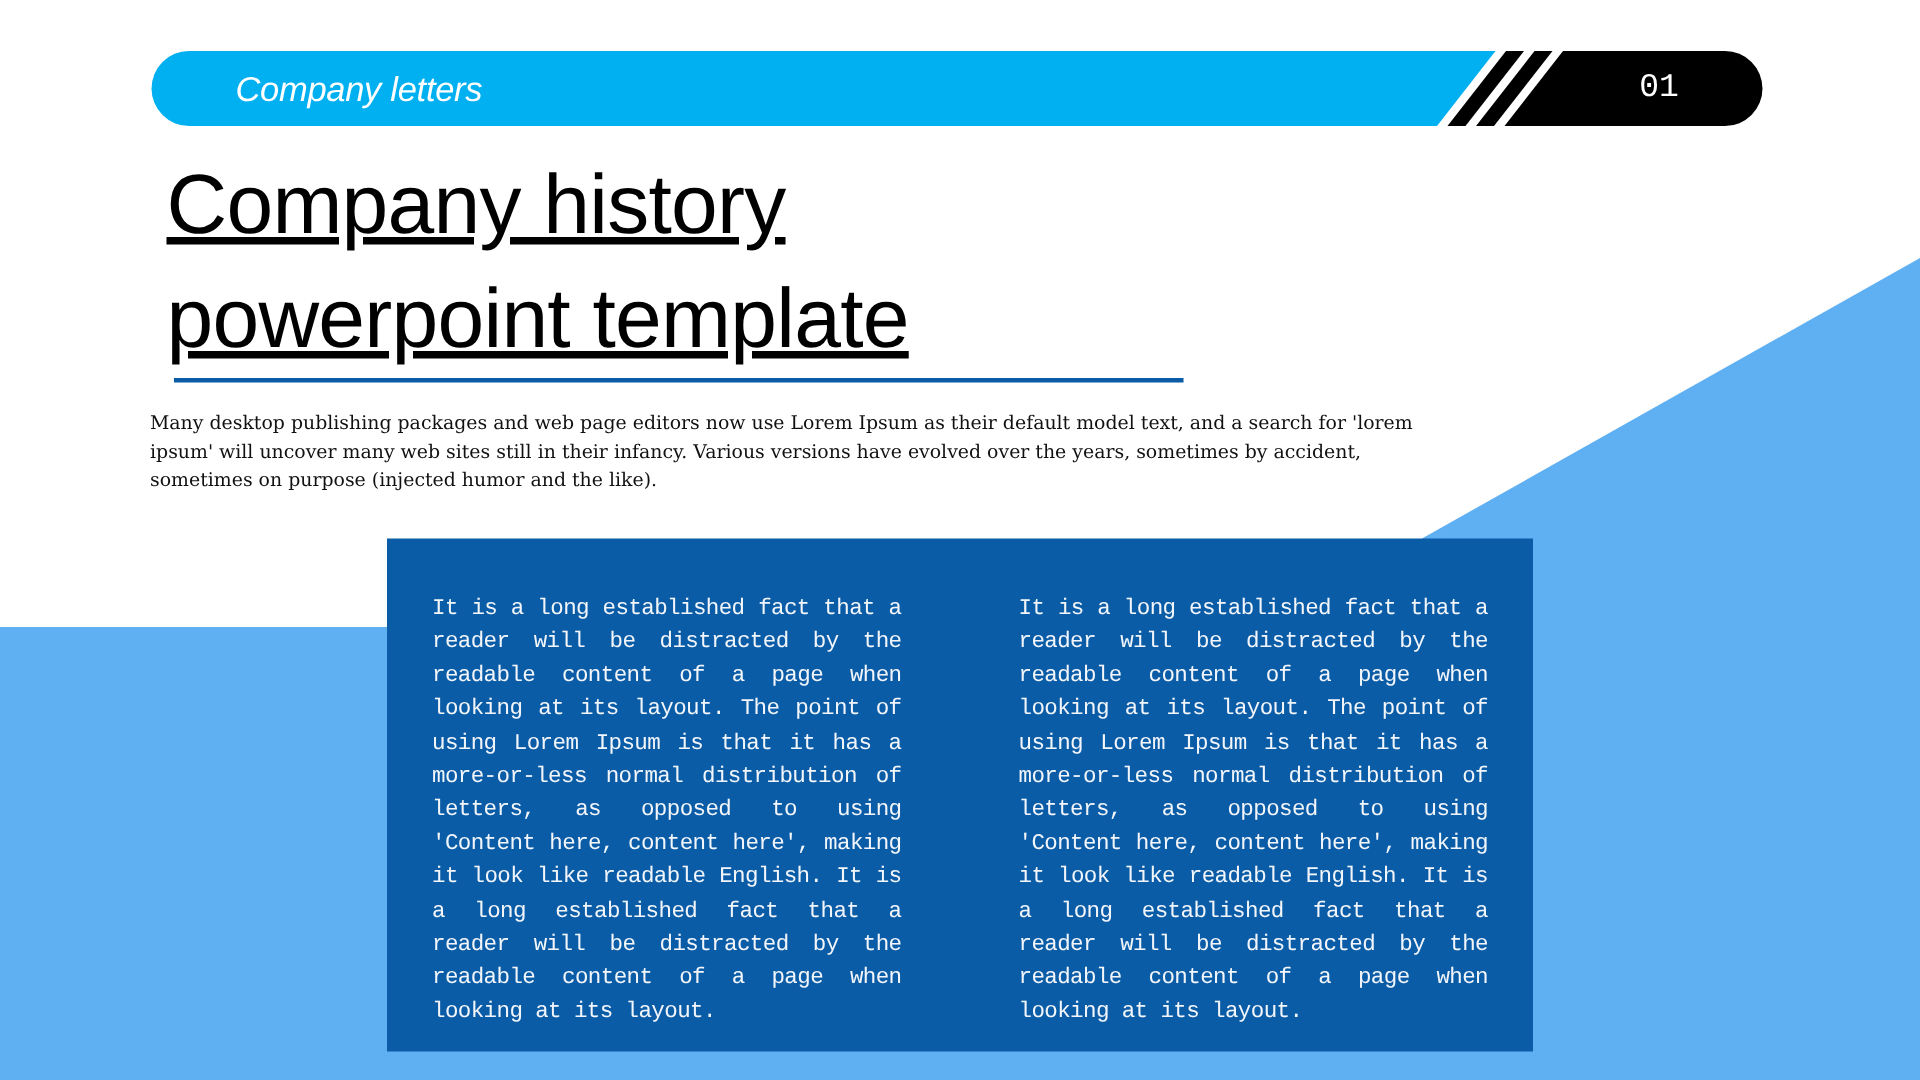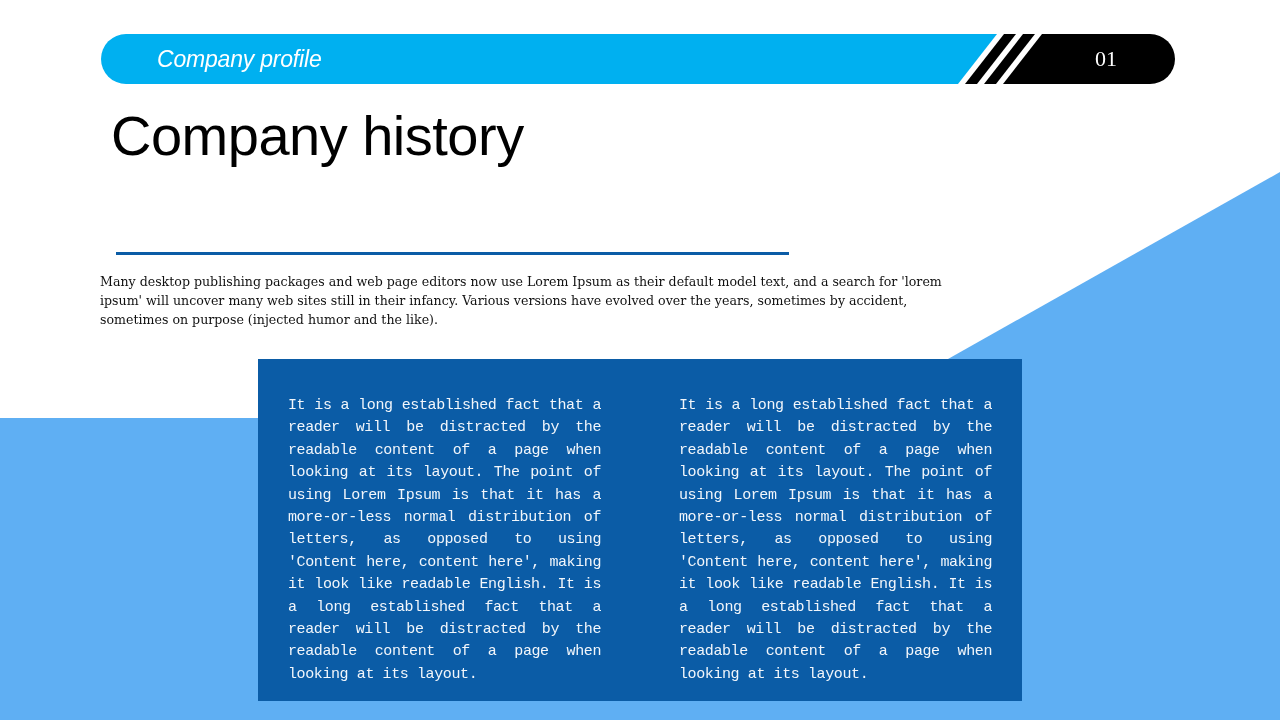--- a/index.html
+++ b/index.html
@@ -1,22 +1,22 @@
 <!DOCTYPE html>
 <html><head>
   <meta charset="utf-8">
   <style>
     html, body { margin: 0; padding: 0; }
     body { width: 1280px; height: 720px; position: relative; overflow: hidden; background: #ffffff; font-family: "Liberation Sans", sans-serif; }
     .bg-layer { position: absolute; left: 0; top: 0; width: 1280px; height: 720px; }
     .header-bar { position: absolute; left: 0; top: 0; width: 1280px; height: 100px; }
     .header-label { position: absolute; left: 157px; top: 44px; color: #ffffff; font-family: "Liberation Sans", sans-serif; font-style: italic; font-size: 23px; line-height: 30px; letter-spacing: -0.2px; }
-    .header-number { position: absolute; left: 1080px; top: 44px; width: 52px; text-align: center; color: #ffffff; font-family: Liberation Serif, serif; font-size: 22px; line-height: 30px; }
+    .header-number { position: absolute; left: 1080px; top: 44px; width: 52px; text-align: center; color: #ffffff; font-family: Liberation Mono, monospace; font-size: 22px; line-height: 30px; }
     .title { position: absolute; left: 111px; top: 98px; margin: 0; font-family: "Liberation Sans", sans-serif; font-weight: normal; font-size: 56px; line-height: 76px; color: #000000; letter-spacing: -0.5px; }
-    .title span { display: block; }
+    .title span { display: block; text-decoration: underline; }
     .title-rule { position: absolute; left: 116px; top: 252px; width: 673px; height: 3px; background: #0b5ca6; }
     .intro { position: absolute; left: 100px; top: 272px; width: 860px; margin: 0; font-family: "DejaVu Serif", serif; font-size: 12.6px; line-height: 19px; color: #111111; }
     .panel { position: absolute; left: 258px; top: 359px; width: 764px; height: 342px; background: #0b5ca6; }
     .col { position: absolute; top: 395px; width: 313px; margin: 0; font-family: Liberation Mono, monospace; font-size: 15px; line-height: 22.4px; color: #f2f6fb; text-align: justify; letter-spacing: -0.4px; }
     .col-1 { left: 288px; }
     .col-2 { left: 679px; }
   </style>
 </head>
 <body>
 
@@ -24,25 +24,26 @@
   <rect x="0" y="418" width="1280" height="302" fill="#5faff3"></rect>
   <polygon points="948,359 1280,172 1280,720 948,720" fill="#5faff3"></polygon>
 </svg>
 
 <svg class="header-bar" viewBox="0 0 1280 100" xmlns="http://www.w3.org/2000/svg">
   <path d="M126,34 L997,34 L958,84 L126,84 A25,25 0 0 1 126,34 Z" fill="#00b0f0"></path>
   <polygon points="1004,34 1016,34 977,84 965,84" fill="#000000"></polygon>
   <polygon points="1023,34 1035,34 996,84 984,84" fill="#000000"></polygon>
   <path d="M1042,34 L1150,34 A25,25 0 0 1 1150,84 L1003,84 Z" fill="#000000"></path>
 </svg>
-<div class="header-label">Company profile</div>
+<div class="header-label">Company letters</div>
 <div class="header-number">01</div>
 
 <h1 class="title">
   <span>Company history</span>
+  <span>powerpoint template</span>
 </h1>
 <div class="title-rule"></div>
 
 <p class="intro">Many desktop publishing packages and web page editors now use Lorem Ipsum as their default model text, and a search for 'lorem ipsum' will uncover many web sites still in their infancy. Various versions have evolved over the years, sometimes by accident, sometimes on purpose (injected humor and the like).</p>
 
 <div class="panel"></div>
 <p class="col col-1">It is a long established fact that a reader will be distracted by the readable content of a page when looking at its layout. The point of using Lorem Ipsum is that it has a more-or-less normal distribution of letters, as opposed to using 'Content here, content here', making it look like readable English. It is a long established fact that a reader will be distracted by the readable content of a page when looking at its layout.</p>
 <p class="col col-2">It is a long established fact that a reader will be distracted by the readable content of a page when looking at its layout. The point of using Lorem Ipsum is that it has a more-or-less normal distribution of letters, as opposed to using 'Content here, content here', making it look like readable English. It is a long established fact that a reader will be distracted by the readable content of a page when looking at its layout.</p>
 
 </body></html>

